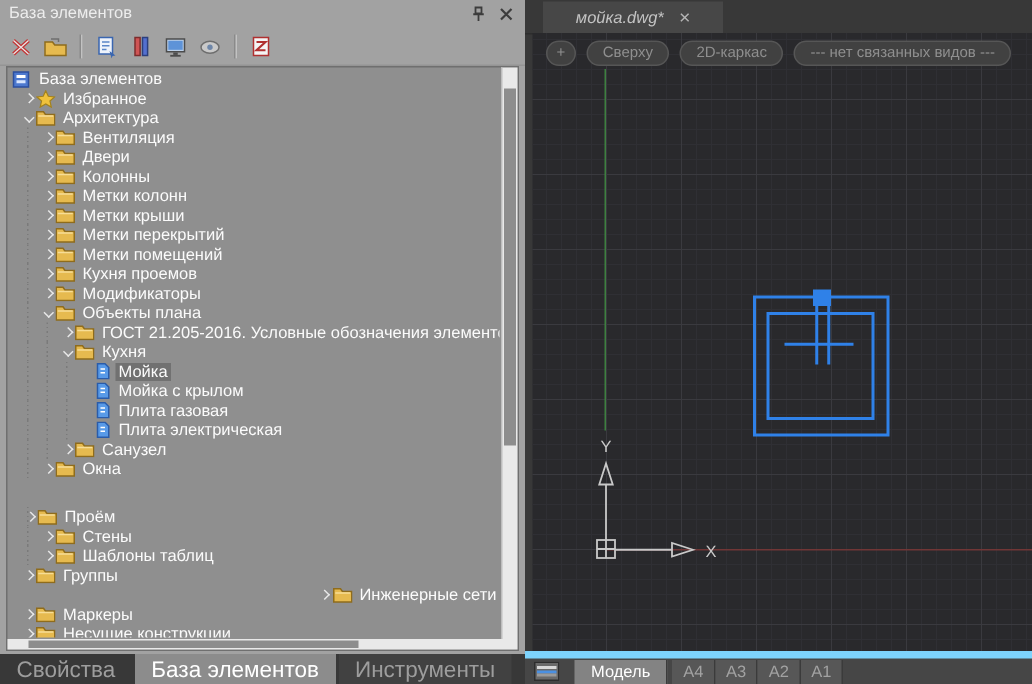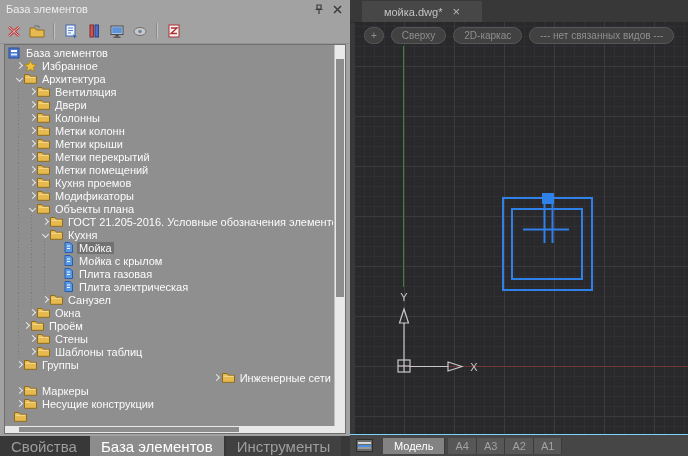--- a/index.html
+++ b/index.html
@@ -34,39 +34,39 @@
   .corner{position:absolute;right:0;bottom:0;width:11px;height:7px;background:#e9e9e9;}
   
   .panel-tabs{position:absolute;left:0;bottom:0;width:350px;height:20px;background:#383838;display:flex;align-items:stretch;}
   .panel-tab{display:flex;align-items:center;padding:0 11px;font-size:15px;color:#9d9d9d;background:#414141;margin-right:2px;}
   .panel-tab.active{background:#8c8c8c;color:#ffffff;}
   .panel-tab.first{background:#383838;}
   
   #right-panel{position:absolute;left:350px;top:0;width:338px;height:456px;background:#383838;}
   .doc-tabbar{position:relative;height:22px;background:#383838;border-bottom:1px solid #2d2d2d;}
   .doc-tab{position:absolute;left:12px;top:1px;height:21px;min-width:100px;background:#474747;color:#c3c3c3;
-    font-size:11px;display:flex;align-items:center;justify-content:center;gap:10px;padding:0 10px;}
+    font-size:11px;display:flex;align-items:center;justify-content:center;gap:10px;padding:0 10px;font-style:italic;}
   .doc-close{color:#b5b5b5;font-size:13px;line-height:1;}
   .canvas{position:absolute;left:5px;top:22px;right:0;bottom:22px;
     background-color:#29292c;
     background-image:
       linear-gradient(to right,#3a3a3f 1px,transparent 1px),
       linear-gradient(to bottom,#3a3a3f 1px,transparent 1px),
       linear-gradient(to right,#2f2f34 1px,transparent 1px),
       linear-gradient(to bottom,#2f2f34 1px,transparent 1px);
     background-size:50px 50px,50px 50px,10px 10px,10px 10px;
     background-position:49px 344px,49px 344px,9px 4px,9px 4px;
   }
   .pills{position:absolute;left:9px;top:5px;display:flex;gap:7px;z-index:5;}
   .pill{height:15px;border-radius:9px;background:#414141;border:1px solid #565656;color:#8f8f8f;
     font-size:10px;display:flex;align-items:center;padding:0 10px;}
   .pill.plus{padding:0 6px;}
   svg.scene{position:absolute;left:0;top:0;z-index:1;}
   
-  .layout-bar{position:absolute;left:0;bottom:0;width:338px;height:22px;background:#464646;display:flex;align-items:center;border-top:1px solid #7dd3fc;box-sizing:border-box;}
+  .layout-bar{position:absolute;left:0;bottom:0;width:338px;height:22px;background:#464646;display:flex;align-items:center;border-top:5px solid #7dd3fc;box-sizing:border-box;}
   .sheets{margin:0 10px 0 6px;width:17px;height:13px;background:#6a6a6a;border:1px solid #2e2e2e;display:flex;flex-direction:column;justify-content:space-evenly;padding:1px;box-sizing:border-box;}
   .sheets i{display:block;height:2px;}
   .layout-tab{height:16px;display:flex;align-items:center;padding:0 7px;font-size:11px;color:#a2a2a2;background:#575757;border-right:1px solid #3b3b3b;}
   .layout-tab.active{background:#838383;color:#ffffff;padding:0 11px;margin-right:3px;}
 </style>
 </head>
 <body>
 
 <div id="left-panel">
   <div class="titlebar">
@@ -367,21 +367,21 @@
             <i></i>
           </span>
           <span class="ticon">
             <svg width="13" height="11">
               <path d="M0.5,1.5 h4.5 l1.3,1.8 h6.2 v7 h-12 z" fill="#e6ba4f" stroke="#8f6c1c" stroke-width="1"></path>
               <path d="M1.5,4.3 h10" stroke="#f7dd96" stroke-width="1"></path>
             </svg>
           </span>
           <span class="lbl">Окна</span>
         </div>
-        <div class="row" style="padding-left: 15px; background-image: repeating-linear-gradient(rgb(122, 122, 122) 0px, rgb(122, 122, 122) 1px, transparent 1px, transparent 3px); background-position: 12px 0px; background-size: 1px 100%; background-repeat: no-repeat;">
+        <div class="row" style="padding-left: 9px; background-image: repeating-linear-gradient(rgb(122, 122, 122) 0px, rgb(122, 122, 122) 1px, transparent 1px, transparent 3px); background-position: 12px 0px; background-size: 1px 100%; background-repeat: no-repeat; margin-top: 19px;">
           <span class="chev right">
             <i></i>
           </span>
           <span class="ticon">
             <svg width="13" height="11">
               <path d="M0.5,1.5 h4.5 l1.3,1.8 h6.2 v7 h-12 z" fill="#e6ba4f" stroke="#8f6c1c" stroke-width="1"></path>
               <path d="M1.5,4.3 h10" stroke="#f7dd96" stroke-width="1"></path>
             </svg>
           </span>
           <span class="lbl">Проём</span>

